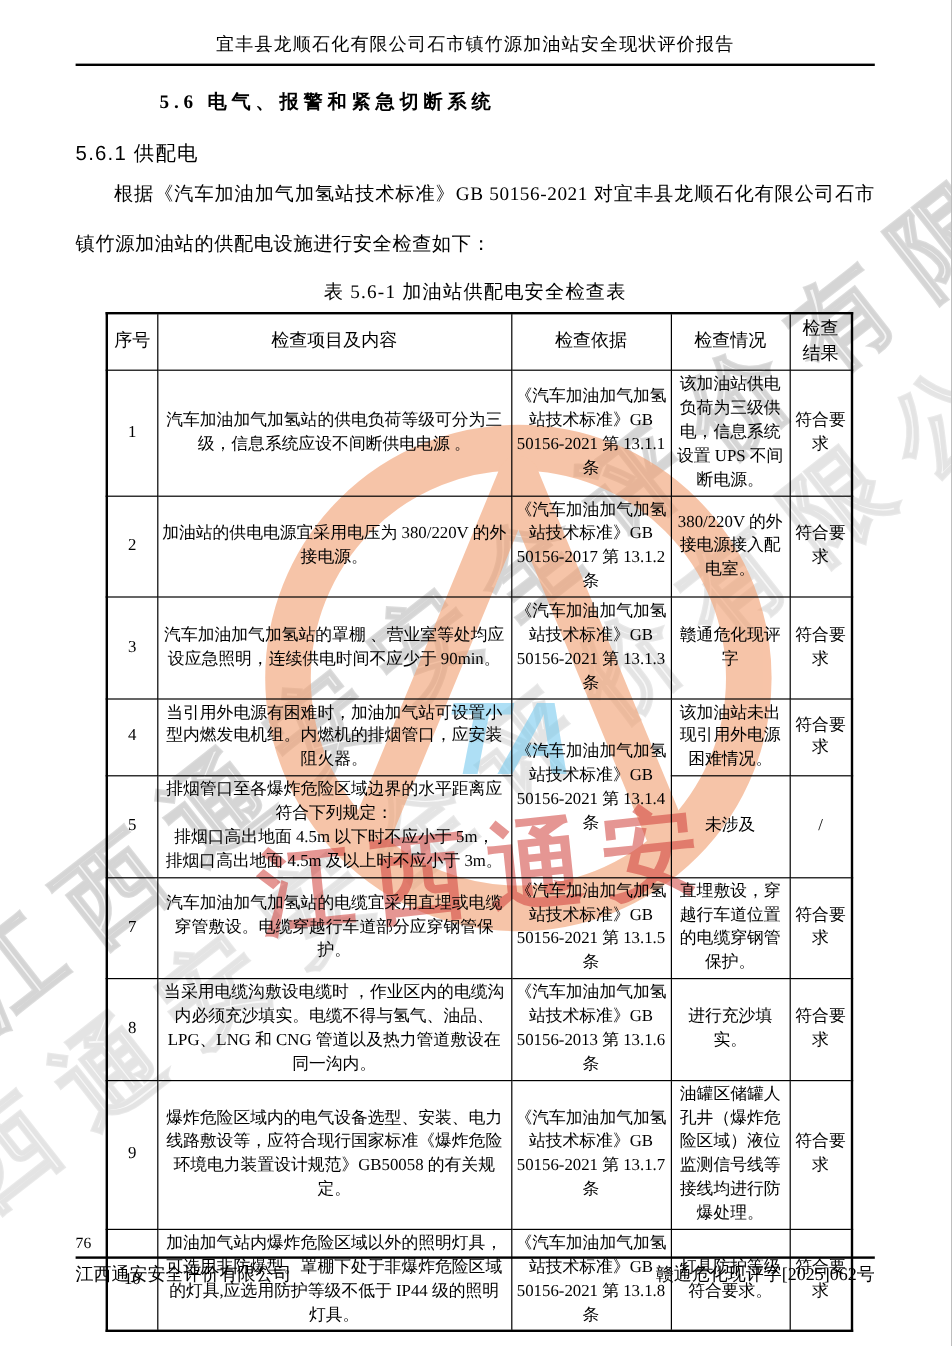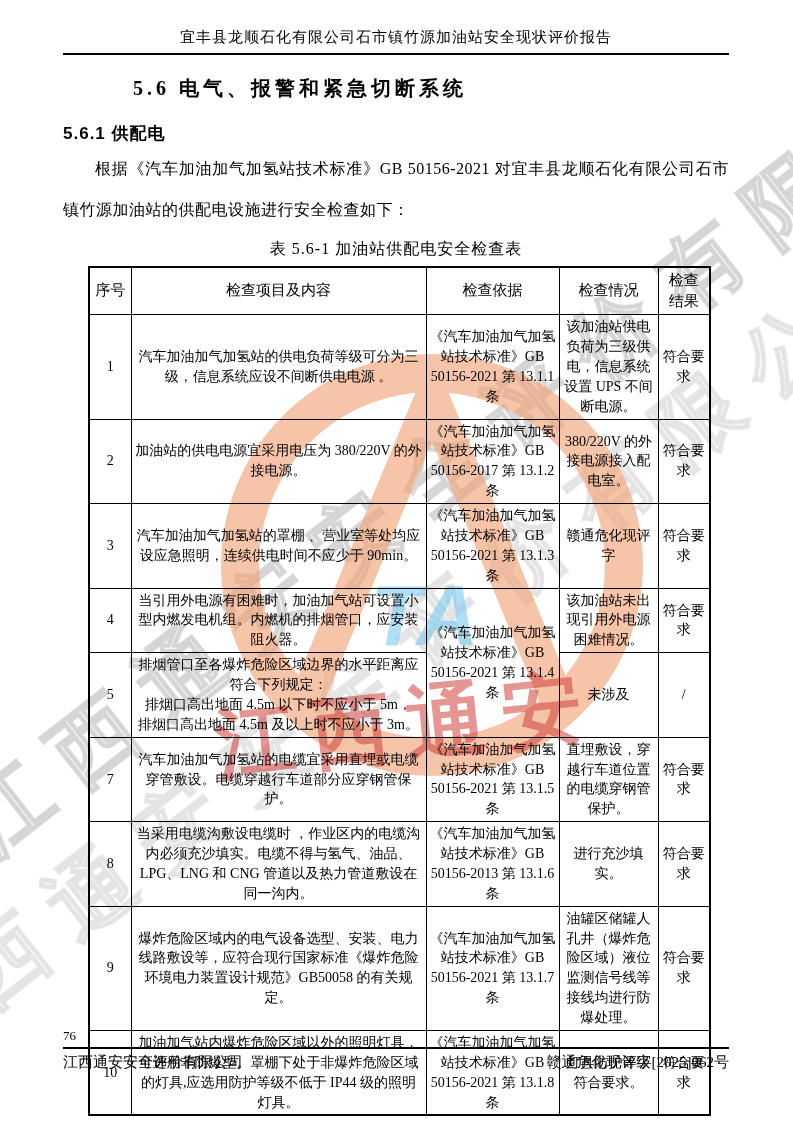--- a/index.html
+++ b/index.html
@@ -38,25 +38,25 @@
   
   .content{position:relative;z-index:1;padding:0 64px 0 63px;}
   .doc-header{
     padding-top:28px;text-align:center;
     font-size:15px;letter-spacing:1px;
     border-bottom:2px solid #000;
     padding-bottom:6px;
   }
   h1.sec{
     margin:20px 0 0 70px;
-    font-size:20px;font-weight:bold;letter-spacing:4px;
+    font-size:16px;font-weight:bold;letter-spacing:4px;
   }
   h2.subsec{
     margin:20px 0 0 0;
-    font-size:17px;font-weight:bold;letter-spacing:1px;
+    font-size:17px;font-weight:normal;letter-spacing:1px;
     font-family:"Liberation Sans","DejaVu Sans",sans-serif;
   }
   p.intro{
     margin:4px 0 0 0;
     font-size:16px;line-height:2.55;
     text-indent:2em;text-align:justify;letter-spacing:0.5px;
   }
   .tbl-caption{
     margin:8px 0 6px 0;text-align:center;
     font-size:16px;font-weight:normal;letter-spacing:1px;

